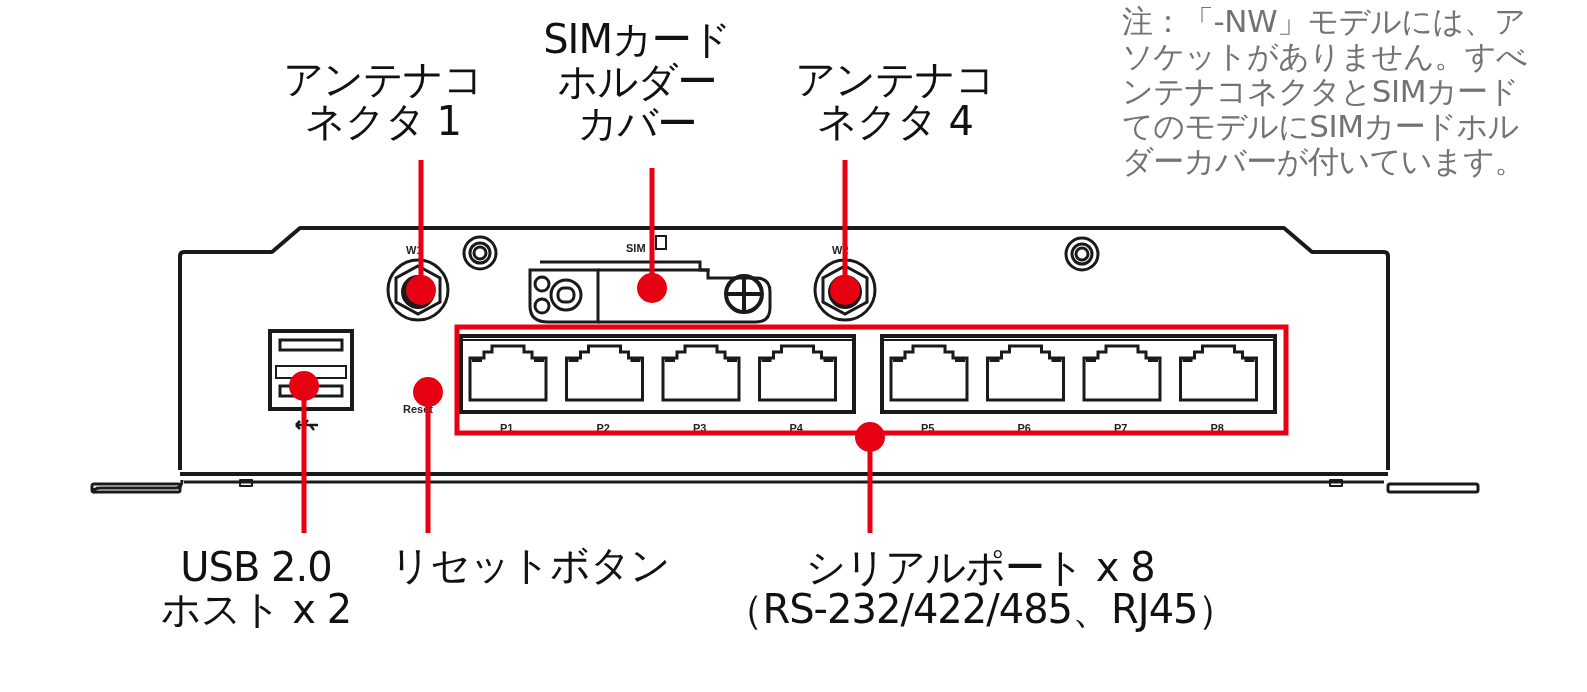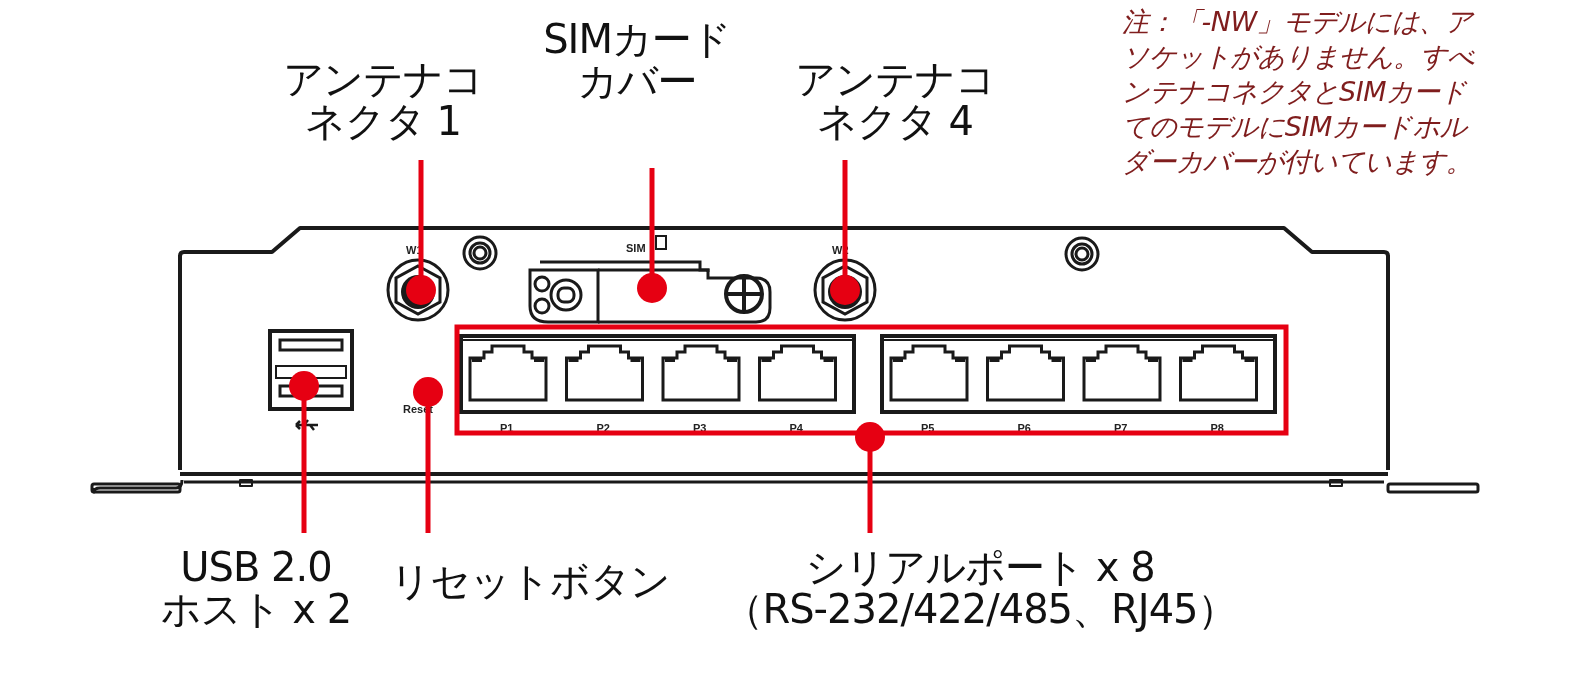--- a/index.html
+++ b/index.html
@@ -2,21 +2,21 @@
 <html><head>
 <meta charset="utf-8">
 <style>
   html, body { margin: 0; padding: 0; background: #ffffff; }
   body { width: 1587px; height: 692px; position: relative; overflow: hidden;
          font-family: "DejaVu Sans", sans-serif; }
   .label { position: absolute; color: #111; font-size: 40px; line-height: 42px;
            text-align: center; letter-spacing: -1px; white-space: nowrap; }
   .label div { display: block; }
   .note { position: absolute; left: 1122px; top: 4px; width: 462px;
-          color: #7f1d1d; font-size: 27px; line-height: 35px; letter-spacing: -0.5px; font-style: italic; }
+          color: #737373; font-size: 31px; line-height: 35px; letter-spacing: -0.5px; }
   .note div { white-space: nowrap; }
   svg.device { position: absolute; left: 0; top: 0; }
   .tiny { font-family: "Liberation Sans", sans-serif; font-weight: bold; font-size: 11px; fill: #222; }
 </style>
 </head>
 <body>
 
 <svg class="device" width="1587" height="692" viewBox="0 0 1587 692" xmlns="http://www.w3.org/2000/svg">
 
   <g fill="none" stroke="#1a1a1a" stroke-width="4" stroke-linejoin="round">
@@ -165,31 +165,32 @@
     <circle cx="870" cy="437" r="15" stroke="none"></circle>
   </g>
 </svg>
 
 <div class="label" style="left:268px; top:58px; width:230px;">
   <div>アンテナコ</div>
   <div>ネクタ 1</div>
 </div>
 <div class="label" style="left:517px; top:18px; width:240px;">
   <div>SIMカード</div>
+  <div>ホルダー</div>
   <div>カバー</div>
 </div>
 <div class="label" style="left:780px; top:58px; width:230px;">
   <div>アンテナコ</div>
   <div>ネクタ 4</div>
 </div>
 <div class="label" style="left:146px; top:546px; width:220px;">
   <div>USB 2.0</div>
   <div>ホスト x 2</div>
 </div>
-<div class="label" style="left:370px; top:560px; width:320px;text-align:center;">
+<div class="label" style="left:370px; top:544px; width:320px;text-align:center;">
   <div>リセットボタン</div>
 </div>
 <div class="label" style="left:700px; top:546px; width:560px;">
   <div>シリアルポート x 8</div>
   <div>（RS-232/422/485、RJ45）</div>
 </div>
 
 <div class="note">
   <div>注：「-NW」モデルには、ア</div>
   <div>ソケットがありません。すべ</div>

